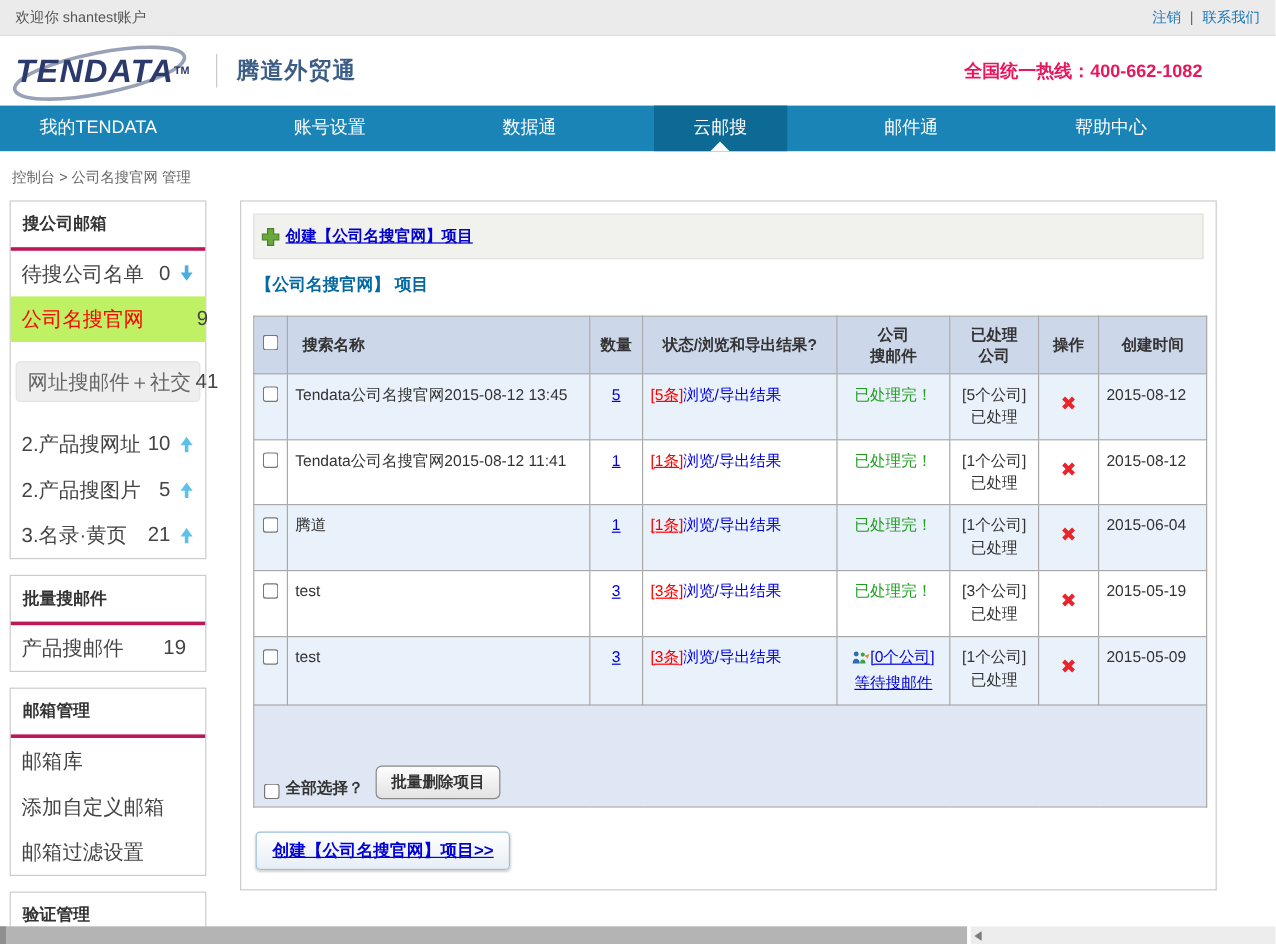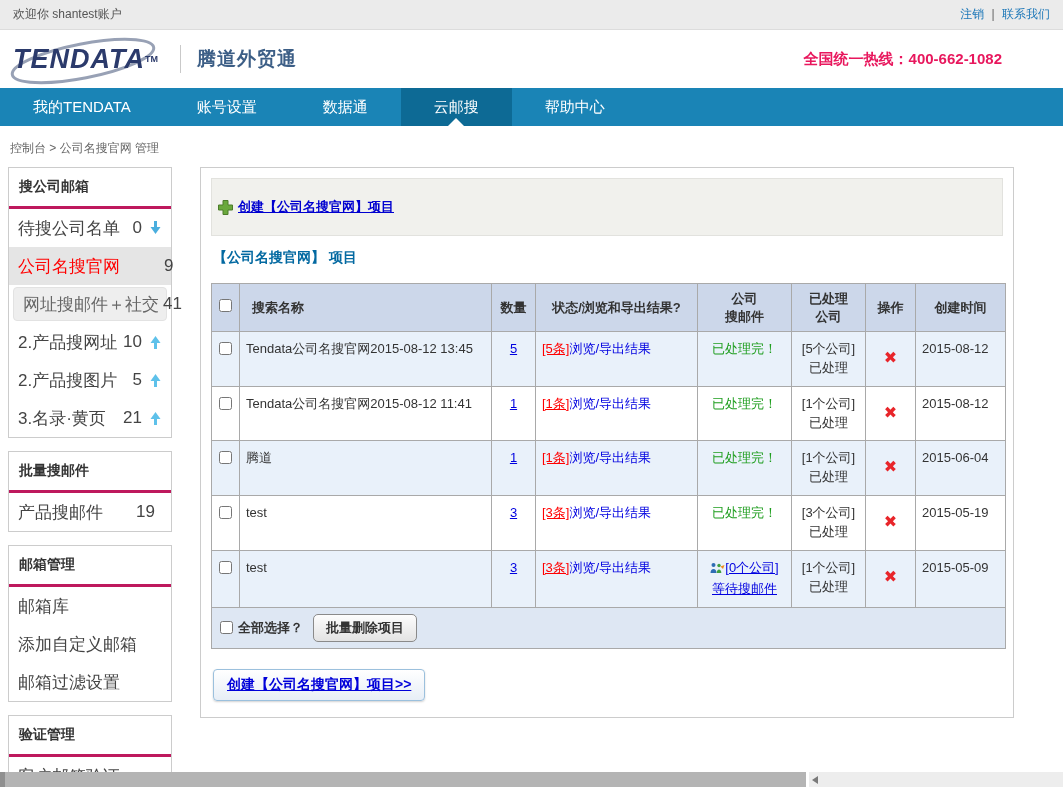--- a/index.html
+++ b/index.html
@@ -17,63 +17,63 @@
   
   .brandbar { height:58px; background:#fff; display:flex; align-items:center; padding:0 13px; }
   .logo-wrap { position:relative; display:flex; align-items:center; }
   .logo-text { font-size:27px; font-weight:bold; font-style:italic; color:#2b3a6b; letter-spacing:1px; position:relative; z-index:2; }
   .logo-tm { font-size:9px; font-weight:bold; color:#2b3a6b; vertical-align:super; position:relative; z-index:2; }
   .logo-swoosh { position:absolute; left:-8px; top:-12px; z-index:1; }
   .brand-divider { width:1px; height:28px; background:#c9c9c9; margin:0 16px 0 22px; }
   .brand-name { font-size:19px; font-weight:bold; color:#3c5e86; letter-spacing:1px; }
   .hotline { margin-left:auto; padding-right:48px; font-size:15px; font-weight:bold; color:#e8175d; }
   
-  .navbar { height:38px; background:#1a84b6; display:flex; color:#fff; font-size:15px; }
+  .navbar { height:38px; background:#1a84b6; display:flex; color:#fff; font-size:15px;gap:48px; }
   .nav-item { line-height:38px; padding:0 33px; cursor:pointer; white-space:nowrap; }
   .nav-item.active { background:#0d6a95; position:relative; }
   .nav-caret { position:absolute; bottom:0; left:50%; margin-left:-8px; width:0; height:0;
     border-left:8px solid transparent; border-right:8px solid transparent; border-bottom:8px solid #ffffff; }
   
   .breadcrumb { margin:14px 0 10px 10px; font-size:12px; color:#666; }
   
   .layout { display:flex; align-items:flex-start; padding:0 8px; }
   .sidebar { width:164px; flex:none; }
   .sbox { background:#fff; border:1px solid #ccc; margin-bottom:13px; }
   .sbox-title { font-size:14px; font-weight:bold; color:#333; padding:10px 10px; border-bottom:3px solid #be185d; }
   .sitem { display:flex; align-items:center; padding:0 9px; height:38px; font-size:17px; color:#444; cursor:pointer; }
   .sitem .slabel { flex:1; white-space:nowrap; }
   .sitem .scount { margin:0 7px 0 4px; color:#444; }
-  .sitem.active { background:#e5e5e5;gap:40px; }
+  .sitem.active { background:#bef264;gap:40px; }
   .sitem.active .slabel { color:#ff0000; }
-  .sitem.pill { background:#eeeeee; border:1px solid #e2e2e2; border-radius:4px; margin:2px 4px; height:34px; color:#666; }
+  .sitem.pill { background:#eeeeee; border:1px solid #e2e2e2; border-radius:4px; margin:16px 4px; height:34px; color:#666; }
   .sitem.pill .slabel { color:#666; }
   .arrow-icon { width:13px; display:inline-flex; }
   
   .main { width:814px; margin-left:28px; background:#fff; border:1px solid #ccc; padding:10px; min-height:462px; }
-  .create-bar { background:#f1f1ed; border:1px solid #e2e2de; padding:19px 6px; display:flex; align-items:center; font-size:13px; }
+  .create-bar { background:#f1f1ed; border:1px solid #e2e2de; padding:9px 6px; display:flex; align-items:center; font-size:13px; }
   .create-link { color:#0000d0; font-weight:bold; text-decoration:underline; margin-left:5px; cursor:pointer; }
   .plus-icon { display:inline-flex; }
   .panel-title { font-size:14px; font-weight:bold; color:#0369a1; margin:13px 0 16px 2px; }
   table { border-collapse:collapse; width:100%; font-size:13px; color:#333; table-layout:fixed; }
   th, td { border:1px solid #a9a9a9; }
   thead th { background:#ccd7ea; font-weight:bold; padding:6px 4px; text-align:center; line-height:1.35; }
   thead th.h-name { text-align:left; padding-left:12px; }
   tbody td { padding:8px 6px; vertical-align:top; line-height:1.45; }
   tr.odd td { background:#e9f1fa; }
   tr.even td { background:#ffffff; }
   td.center { text-align:center; }
   td.chk { text-align:center; padding-top:10px; }
   .qty-link { color:#0000e0; text-decoration:underline; cursor:pointer; }
   .badge-red { color:#ff0000; text-decoration:underline; cursor:pointer; }
   .result-link { color:#0000e0; cursor:pointer; }
   .status-done { color:#1f9e1f; }
   .wait-link { color:#0000e0; text-decoration:underline; cursor:pointer; }
   .x-icon { color:#e8252a; font-weight:bold; font-size:16px; cursor:pointer; display:inline-block; padding-top:6px; }
   tfoot td { background:#dee7f3; padding:6px 8px; border:1px solid #a9a9a9; }
-  .foot-wrap { display:flex; align-items:center; font-size:13px; font-weight:bold; color:#333; }
+  .foot-wrap { display:flex; align-items:flex-end; font-size:13px; font-weight:bold; color:#333;margin-top:44px; }
   .foot-wrap input { margin-right:5px; }
   .del-btn { font-size:13px; font-weight:bold; color:#333; padding:4px 12px; border:1px solid #8a8a8a; border-radius:5px;
     background:linear-gradient(#fdfdfd,#e3e3e3); margin-left:10px; cursor:pointer; font-family:inherit; }
   .bottom-btn { margin:20px 0 6px 2px; display:inline-block; padding:6px 13px; border:1px solid #9bc0dd; border-radius:4px;
     background:linear-gradient(#ffffff,#e7eef6); font-size:14px; font-weight:bold; color:#0000d9; text-decoration:underline;
     box-shadow:0 1px 2px rgba(0,0,0,.18); cursor:pointer; font-family:inherit; }
   
   .hscroll { position:absolute; bottom:0; left:0; width:1063px; height:15px; background:#ededed; }
   .hthumb { position:absolute; left:0; top:0; width:806px; height:15px; background:#b4b4b4; }
   .hnub { position:absolute; left:0; top:0; width:5px; height:15px; background:#8f8f8f; }
@@ -108,20 +108,21 @@
 </div>
 
 <div class="navbar">
   <div class="nav-item">我的TENDATA</div>
   <div class="nav-item">账号设置</div>
   <div class="nav-item">数据通</div>
   <div class="nav-item active">
     <span>云邮搜</span>
     <span class="nav-caret"></span>
   </div>
+  <div class="nav-item">邮件通</div>
   <div class="nav-item">帮助中心</div>
 </div>
 
 <div class="breadcrumb">控制台 &gt; 公司名搜官网 管理</div>
 
 <div class="layout">
 
   <div class="sidebar">
 
     <div class="sbox">

